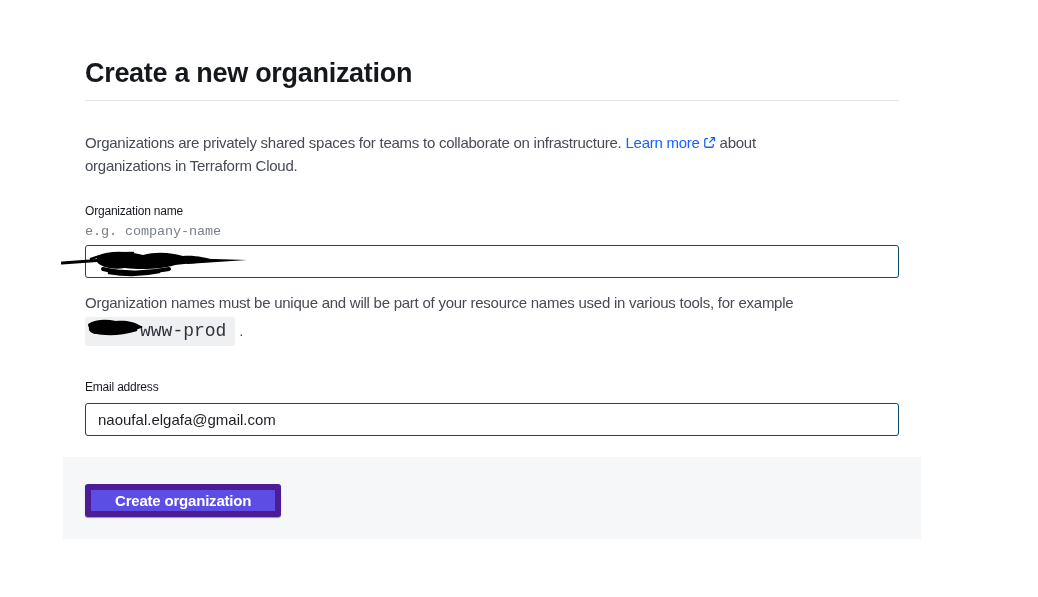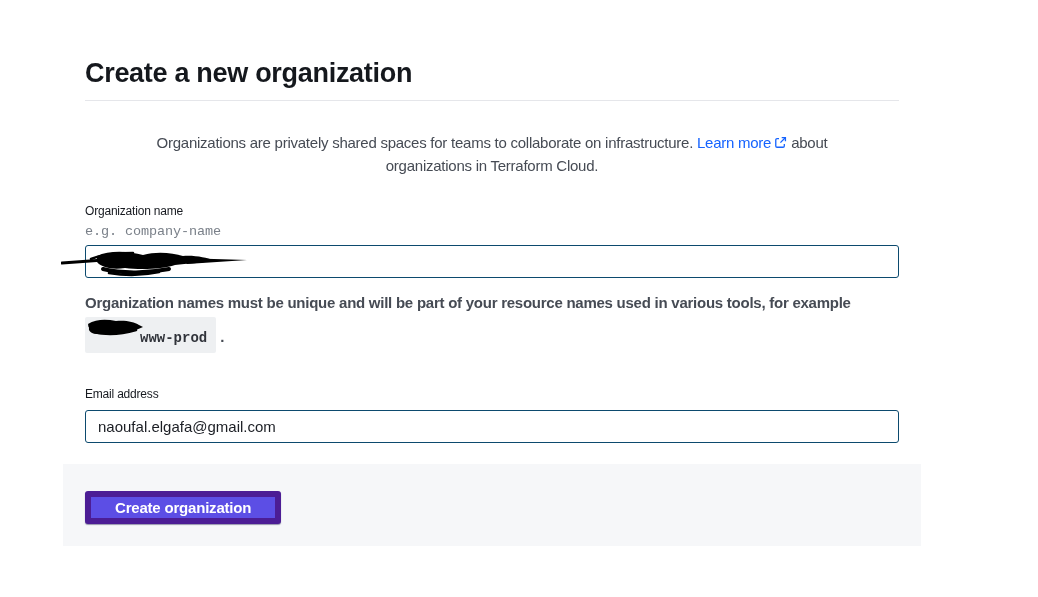--- a/index.html
+++ b/index.html
@@ -11,43 +11,43 @@
   h1.page-title {
     padding-top:57px;
     font-size:27px; font-weight:700; color:#15181d; letter-spacing:-0.3px;
     line-height:1.2;
   }
   .title-rule { border:none; border-top:1px solid #e5e6ea; margin-top:11px; }
 
   p.body-text {
     font-size:15px; color:#464b54; line-height:23px; letter-spacing:-0.25px;
   }
-  .intro { margin-top:30px;text-align:center; }
+  .intro { margin-top:30px; }
 
   a.link { color:#1563ff; text-decoration:none; cursor:pointer; }
   .ext-icon { display:inline-block; vertical-align:-1px; margin-left:3px; }
 
   .field-label { display:block; font-size:12px; font-weight:400; color:#171a20; letter-spacing:-0.2px; }
   .org-label { margin-top:27px; }
   .field-hint { margin-top:6px; font-size:13.5px; color:#7a8089; letter-spacing:-0.1px;font-family:Liberation Mono, monospace; }
 
   .input-wrap { position:relative; margin-top:6px; }
   .text-input {
     width:814px; height:33px; border:1px solid #0c4a6e; border-radius:3px;
     background:#fff; padding:0 12px; font-family:"Liberation Sans", sans-serif;
     font-size:15px; color:#1b1e24; outline:none;
   }
   .scribble-input { position:absolute; left:-24px; top:2px; pointer-events:none; }
 
-  .help { margin-top:13px;font-weight:bold; }
+  .help { margin-top:13px; }
   .code-line { display:inline-block; margin-top:3px; }
   .code-chip {
     position:relative; display:inline-block; background:#eef0f2; border-radius:2px;
-    padding:10px 9px 3px 55px; font-family:"Liberation Mono","DejaVu Sans Mono",monospace;
-    font-size:14px; color:#30333a; letter-spacing:0;
+    padding:3px 9px 3px 55px; font-family:"Liberation Mono","DejaVu Sans Mono",monospace;
+    font-size:18px; color:#30333a; letter-spacing:0;
   }
   .scribble-code { position:absolute; left:1px; top:0px; pointer-events:none; }
 
   .email-label { margin-top:34px; }
   .email-input-wrap { margin-top:9px; }
 
   .form-footer {
     margin-top:21px; margin-left:63px; width:858px; height:82px;
     background:#f6f7f9; padding:27px 0 0 22px;
   }

